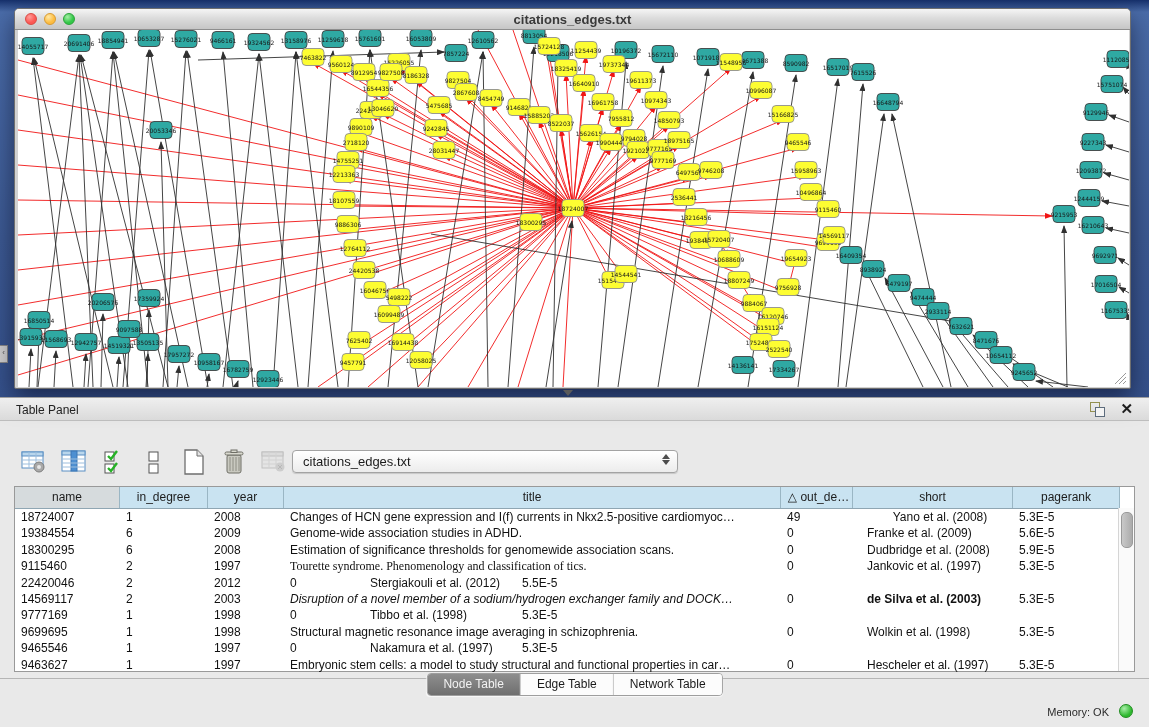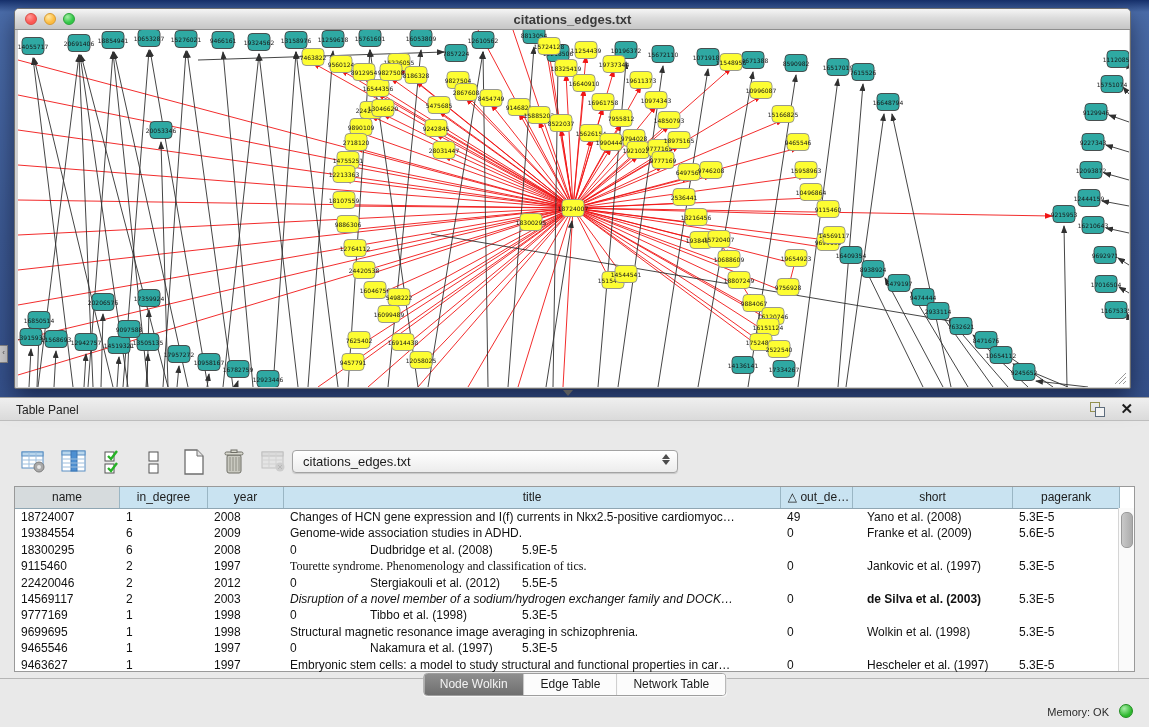--- a/index.html
+++ b/index.html
@@ -651,36 +651,37 @@
       <div class="th" style="width: 160px;">short</div>
       <div class="th" style="width: 107px;">pagerank</div>
     </div>
   <div id="tbody">
       <div class="trow">
         <div class="td c0" style="width: 105px;">18724007</div>
         <div class="td c1" style="width: 88px;">1</div>
         <div class="td c2" style="width: 76px;">2008</div>
         <div class="td c3" style="width: 497px;">Changes of HCN gene expression and I(f) currents in Nkx2.5-positive cardiomyoc…</div>
         <div class="td c4" style="width: 72px;">49</div>
-        <div class="td c5" style="width: 160px;">Yano et al. (2008)</div>
+        <div class="td c5" style="width: 160px; text-align: center;">Yano et al. (2008)</div>
         <div class="td c6" style="width: 107px;">5.3E-5</div>
       </div>
       <div class="trow">
         <div class="td c0" style="width: 105px;">19384554</div>
         <div class="td c1" style="width: 88px;">6</div>
         <div class="td c2" style="width: 76px;">2009</div>
         <div class="td c3" style="width: 497px;">Genome-wide association studies in ADHD.</div>
         <div class="td c4" style="width: 72px;">0</div>
         <div class="td c5" style="width: 160px;">Franke et al. (2009)</div>
         <div class="td c6" style="width: 107px;">5.6E-5</div>
       </div>
       <div class="trow">
         <div class="td c0" style="width: 105px;">18300295</div>
         <div class="td c1" style="width: 88px;">6</div>
         <div class="td c2" style="width: 76px;">2008</div>
+        <div class="td c3" style="width: 497px;">Estimation of significance thresholds for genomewide association scans.</div>
         <div class="td c4" style="width: 72px;">0</div>
         <div class="td c5" style="width: 160px;">Dudbridge et al. (2008)</div>
         <div class="td c6" style="width: 107px;">5.9E-5</div>
       </div>
       <div class="trow">
         <div class="td c0" style="width: 105px;">9115460</div>
         <div class="td c1" style="width: 88px;">2</div>
         <div class="td c2" style="width: 76px;">1997</div>
         <div class="td c3" style="width: 497px; font-family: Liberation Serif, serif;">Tourette syndrome. Phenomenology and classification of tics.</div>
         <div class="td c4" style="width: 72px;">0</div>
@@ -739,19 +740,19 @@
         <div class="td c6" style="width: 107px;">5.3E-5</div>
       </div>
     </div>
   <div class="vscroll">
     <div class="vthumb"></div>
   </div>
 </div>
 
 <div class="tab-divider"></div>
 <div class="tabs" id="tabs">
-    <div class="tab active">Node Wolkin</div>
+    <div class="tab active">Node Table</div>
     <div class="tab">Edge Table</div>
     <div class="tab">Network Table</div>
   </div>
 
 <div class="status-label">Memory: OK</div>
 <div class="status-dot"></div>
 
 </body></html>

